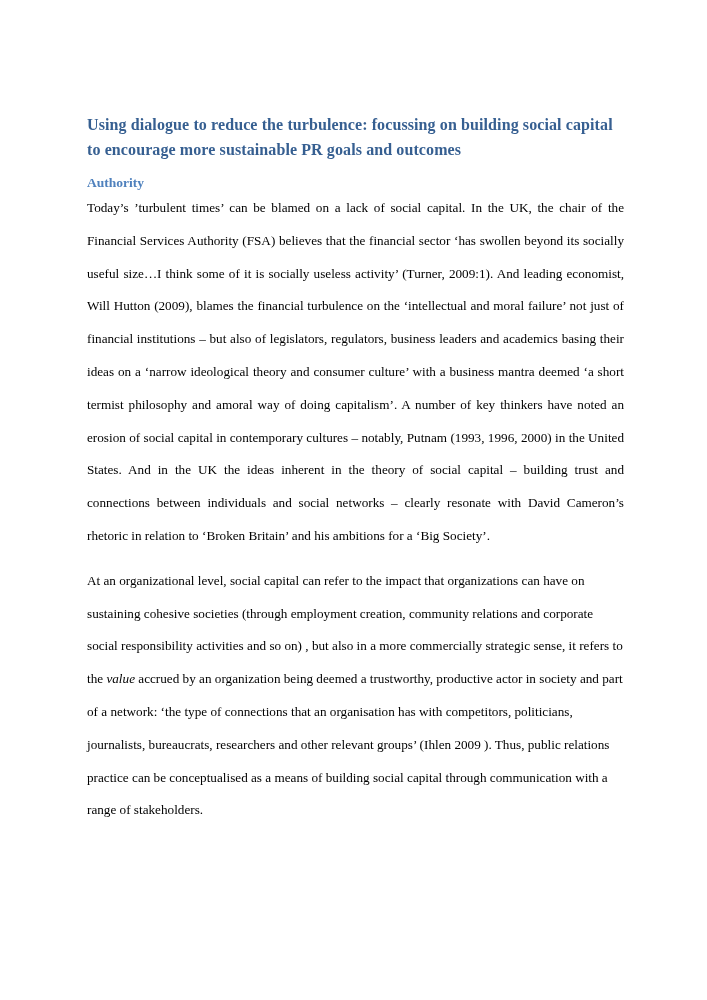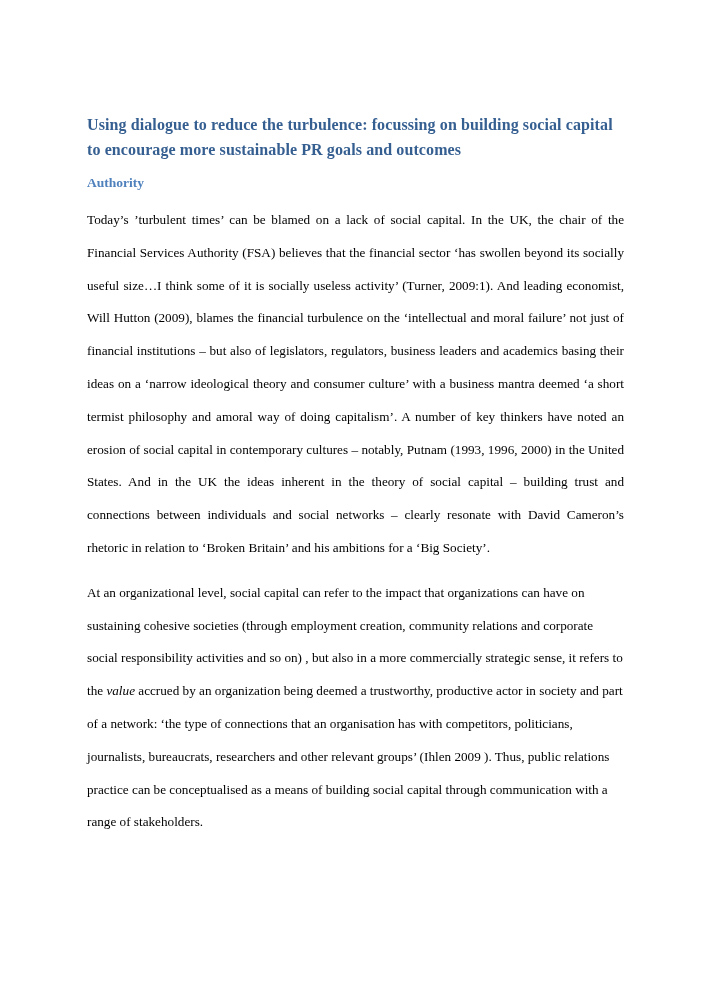--- a/index.html
+++ b/index.html
@@ -45,21 +45,21 @@
     padding: 0;
     font-size: 13.2px;
     line-height: 32.8px;
     color: #000000;
     text-align: left;
   }
   .para.justified {
     text-align: justify;
   }
   .para-1 {
-    margin-top: 12px;
+    margin-top: 0;
   }
   .para-2 {
     margin-top: 12px;
   }
   .para em {
     font-style: italic;
   }
 </style>
 </head>
 <body>

